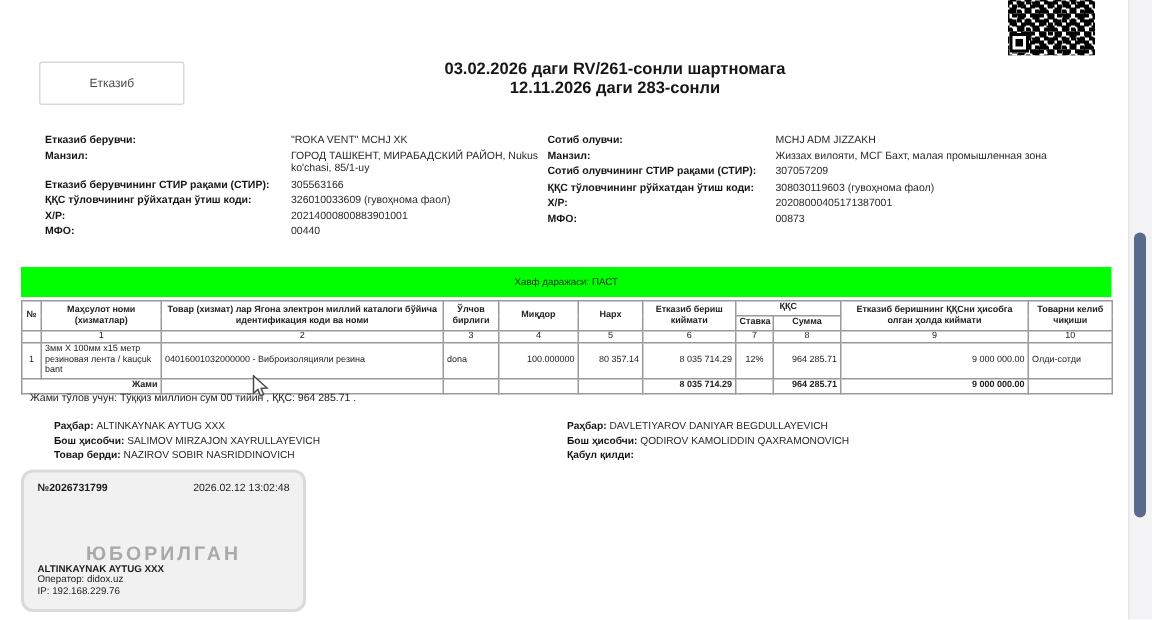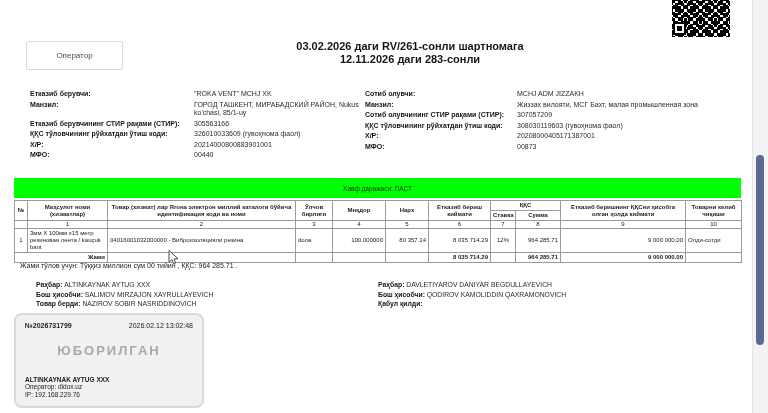--- a/index.html
+++ b/index.html
@@ -58,38 +58,38 @@
   .sign.left { left:36px; width:330px; }
   .sign.right { left:378px; width:360px; }
   .sign b { color:#141414; }
   .sign span { color:#2a2a2a; }
 
   
   .stamp { position:absolute; left:14px; top:313px; width:190px; height:95px;
     background:#f1f1f1; border:2px solid #dadada; border-radius:8px; padding:7px 9px; }
   .stamp-top { display:flex; justify-content:space-between; font-size:7px; color:#1c1c1c; }
   .stamp-top .no { font-weight:bold; }
-  .stamp-status { margin-top:14px; text-align:center; font-size:13px; font-weight:bold;
+  .stamp-status { margin-top:32px; text-align:center; font-size:13px; font-weight:bold;
     color:#a9a9a9; letter-spacing:2px; }
   .stamp-bottom { position:absolute; left:9px; bottom:7px; font-size:6.5px; line-height:7.8px; color:#1c1c1c; }
   .stamp-bottom .signer { font-weight:bold; }
 
   
   .cursor { position:absolute; left:168px; top:250px; }
 
   
   .rail { position:absolute; right:0; top:0; width:16px; height:413px; background:#f3f3f5; border-left:1px solid #e6e6ea; }
   .thumb { position:absolute; right:4px; top:155px; width:8px; height:190px; background:#5a6a8f; border-radius:4px; cursor:pointer; }
 </style>
 </head>
 <body>
 
 <div class="page">
 
-  <button class="btn-standard">Оператор</button>
+  <button class="btn-standard">Етказиб</button>
 
   <div class="qr">
     <div class="qr-pattern"></div>
     <div class="qr-finder"></div>
   </div>
 
   <div class="title">
     <div>03.02.2026 даги RV/261-сонли шартномага</div>
     <div>12.11.2026 даги 283-сонли</div>
   </div>

